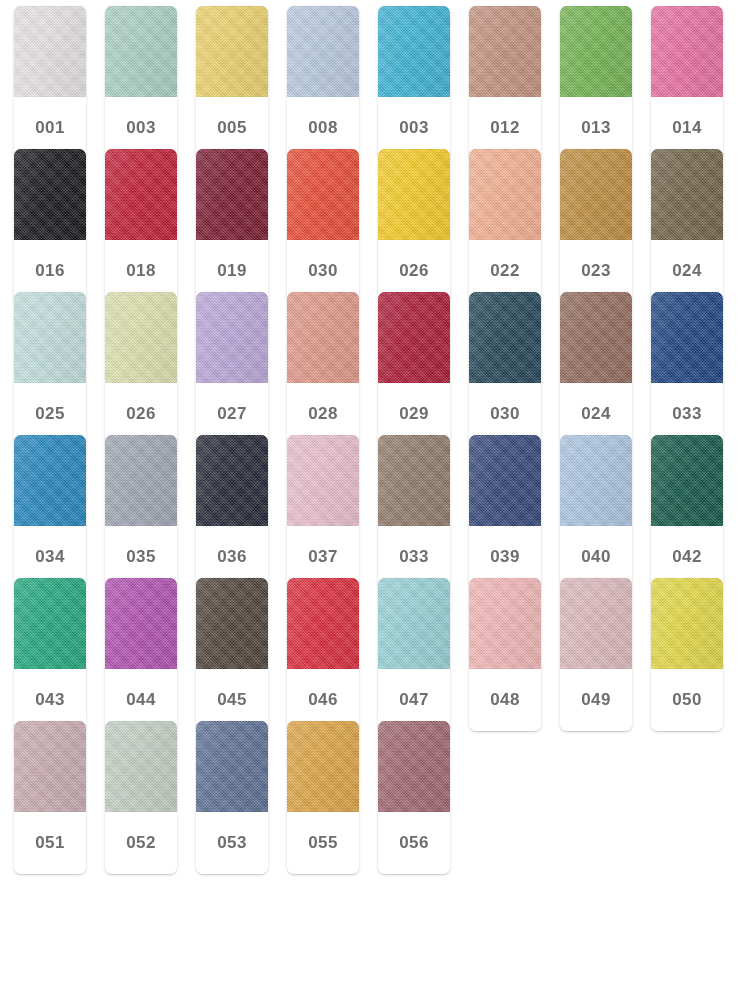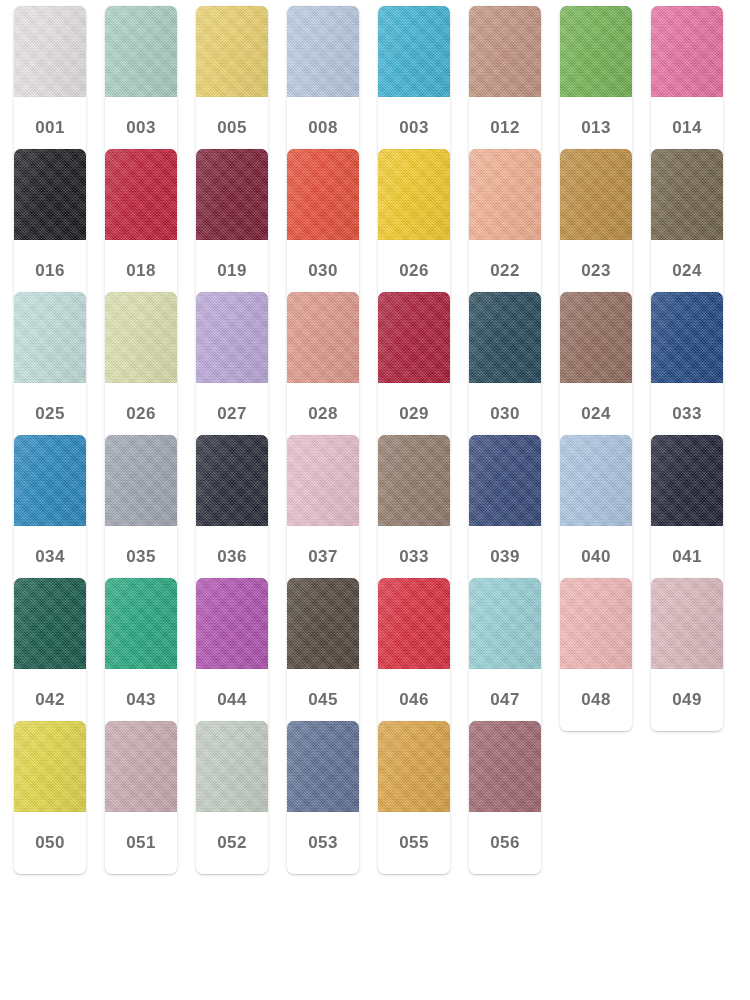--- a/index.html
+++ b/index.html
@@ -207,24 +207,20 @@
     </div>
     <div class="swatch-card">
       <div class="swatch-color" style="background-color: rgb(41, 61, 114);"></div>
       <div class="swatch-label">039</div>
     </div>
     <div class="swatch-card">
       <div class="swatch-color" style="background-color: rgb(167, 195, 225);"></div>
       <div class="swatch-label">040</div>
     </div>
     <div class="swatch-card">
-      <div class="swatch-color" style="background-color: rgb(18, 21, 42);"></div>
-      <div class="swatch-label">041</div>
-    </div>
-    <div class="swatch-card">
       <div class="swatch-color" style="background-color: rgb(7, 80, 63);"></div>
       <div class="swatch-label">042</div>
     </div>
     <div class="swatch-card">
       <div class="swatch-color" style="background-color: rgb(23, 163, 119);"></div>
       <div class="swatch-label">043</div>
     </div>
     <div class="swatch-card">
       <div class="swatch-color" style="background-color: rgb(173, 71, 173);"></div>
       <div class="swatch-label">044</div>

